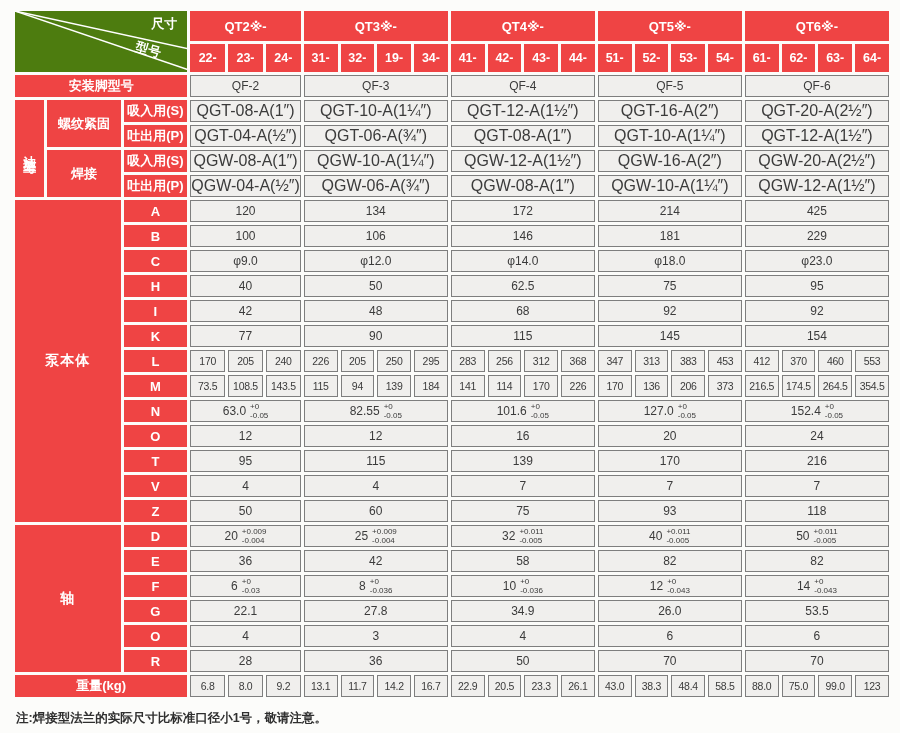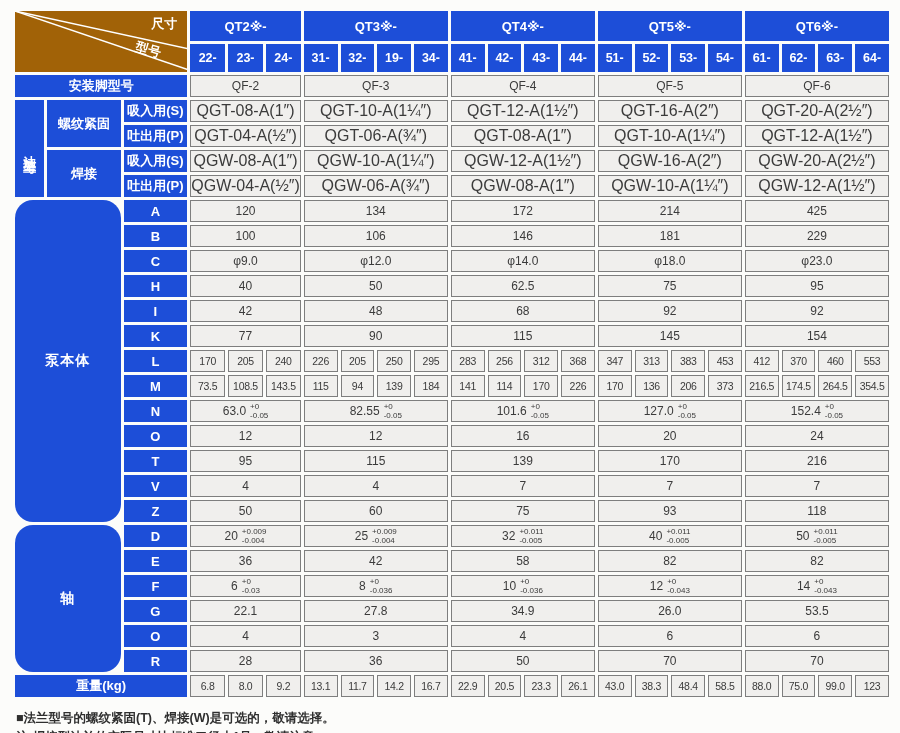--- a/index.html
+++ b/index.html
@@ -1,32 +1,32 @@
 <!DOCTYPE html>
 <html><head>
 <meta charset="utf-8">
 <style>
   html,body{margin:0;padding:0;background:#fcfcfa;font-family:"Liberation Sans","DejaVu Sans",sans-serif;}
   .page{width:900px;height:733px;box-sizing:border-box;padding:8px 8px 0 12px;}
   table.spec{border-collapse:separate;border-spacing:3px;table-layout:fixed;}
   td{text-align:center;vertical-align:middle;padding:0;overflow:hidden;white-space:nowrap;}
-  td.blue{background:#1d4ed8;color:#ffffff;font-weight:bold;font-size:13px;}
+  td.blue{background:#ef4444;color:#ffffff;font-weight:bold;font-size:13px;}
   td.data{background:#f0efed;border:1px solid #7e7e7e;color:#3b3b3b;font-size:12px;}
   td.percol{font-size:10.5px;letter-spacing:-0.3px;}
   td.flangeval{font-size:16px;}
   tr.rh1 td{height:30px;}
   tr.rh2 td{height:28px;font-size:12.5px;}
   tr.rmid td{height:20px;}
   tr.rdata td{height:20px;}
-  .corner{position:relative;background:#a16207;}
+  .corner{position:relative;background:#4d7c0f;}
   .corner svg{position:absolute;left:0;top:0;}
   .corner .c-top{position:absolute;right:10px;top:4px;color:#fff;font-weight:bold;font-size:13px;}
   .corner .c-bot{position:absolute;right:26px;top:30px;color:#fff;font-weight:bold;font-size:13px;transform:rotate(16deg);}
   .vtext{writing-mode:vertical-rl;letter-spacing:2px;display:inline-block;line-height:1;}
-  td.seclabel{font-size:14px;letter-spacing:1px;border-radius:18px;}
+  td.seclabel{font-size:14px;letter-spacing:1px;}
   td.keycell{font-size:13px;}
   .tv{display:inline-block;vertical-align:middle;}
   .tol{display:inline-flex;flex-direction:column;align-items:flex-start;font-size:8px;line-height:1.15;margin-left:4px;vertical-align:middle;font-weight:normal;color:#3b3b3b;}
   .notes{margin-top:9px;margin-left:4px;color:#2f2f2f;}
   .note-line{font-size:12.5px;font-weight:bold;line-height:1.55;}
 </style>
 </head>
 <body>
 
 <div class="page">
@@ -380,16 +380,15 @@
           <td class="data percol">48.4</td>
           <td class="data percol">58.5</td>
           <td class="data percol">88.0</td>
           <td class="data percol">75.0</td>
           <td class="data percol">99.0</td>
           <td class="data percol">123</td>
         </tr>
       </tbody>
   </table>
   <div class="notes">
-    <div class="note-line">■法兰型号的螺纹紧固(T)、焊接(W)是可选的，敬请选择。</div>
     <div class="note-line">注:焊接型法兰的实际尺寸比标准口径小1号，敬请注意。</div>
   </div>
 </div>
 
 </body></html>

